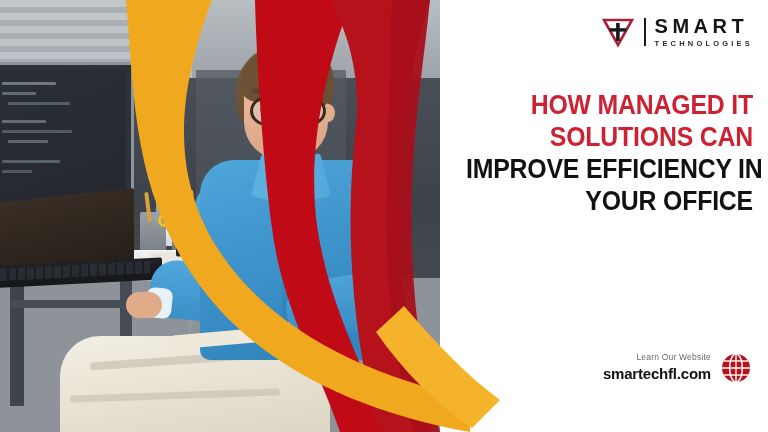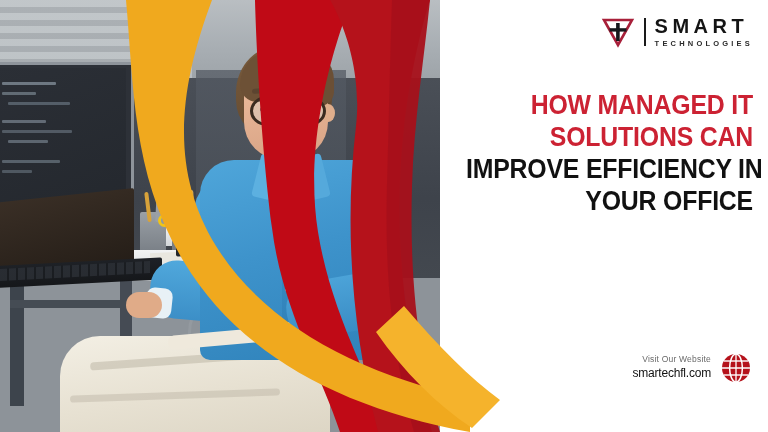--- a/index.html
+++ b/index.html
@@ -195,21 +195,21 @@
     background:#C22A43;
     border-radius:18px;
     display:flex; align-items:center; justify-content:center;
     color:#ffffff; font-size:12px; font-weight:700; letter-spacing:3.4px;
     cursor:pointer; border:none;
   }
 
   #web { position:absolute; right:16px; top:352px; display:flex; align-items:center; gap:9px; }
   #web-text { text-align:right; line-height:1.15; }
   #web-label { font-size:8.5px; color:#6a6a6a; letter-spacing:.2px; }
-  #web-domain { font-size:12px; font-weight:400; color:#111111; letter-spacing:-.2px; margin-top:2px; }
+  #web-domain { font-size:15px; font-weight:700; color:#111111; letter-spacing:-.2px; margin-top:2px; }
   #globe { width:32px; height:32px; flex:none; }
 </style>
 </head>
 <body>
 
 <div id="banner">
 
   <div id="photo" aria-label="Smiling woman with glasses in a blue shirt seated in an office">
 
     <div class="ph wall-top"></div>
@@ -335,21 +335,21 @@
     <div id="headline">
       <span class="hl red">HOW MANAGED IT</span>
       <span class="hl red">SOLUTIONS CAN</span>
       <span class="hl black">IMPROVE EFFICIENCY IN</span>
       <span class="hl black">YOUR OFFICE</span>
     </div>
 
 
     <div id="web">
       <div id="web-text">
-        <div id="web-label">Visit Our Website</div>
+        <div id="web-label">Learn Our Website</div>
         <div id="web-domain">smartechfl.com</div>
       </div>
       <svg id="globe" viewBox="0 0 32 32">
         <circle cx="16" cy="16" r="14" fill="#B5121B"></circle>
         <ellipse cx="16" cy="16" rx="6.4" ry="14" fill="none" stroke="#ffffff" stroke-width="1.5"></ellipse>
         <line x1="2" y1="16" x2="30" y2="16" stroke="#ffffff" stroke-width="1.5"></line>
         <line x1="4" y1="9" x2="28" y2="9" stroke="#ffffff" stroke-width="1.4"></line>
         <line x1="4" y1="23" x2="28" y2="23" stroke="#ffffff" stroke-width="1.4"></line>
         <line x1="16" y1="2" x2="16" y2="30" stroke="#ffffff" stroke-width="1.3"></line>
       </svg>

